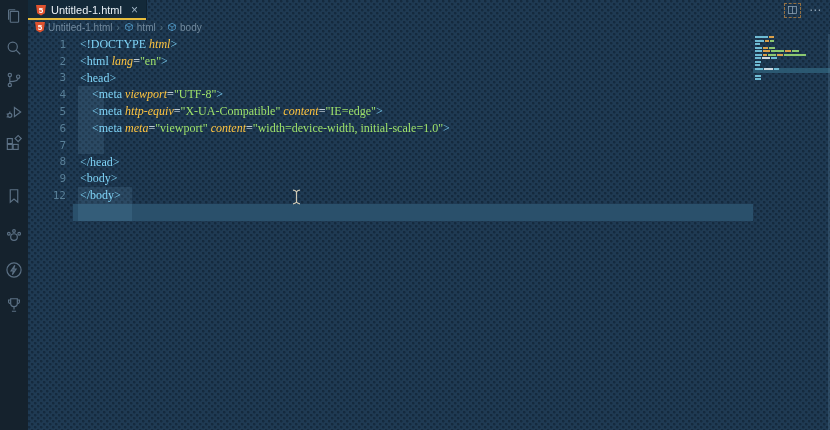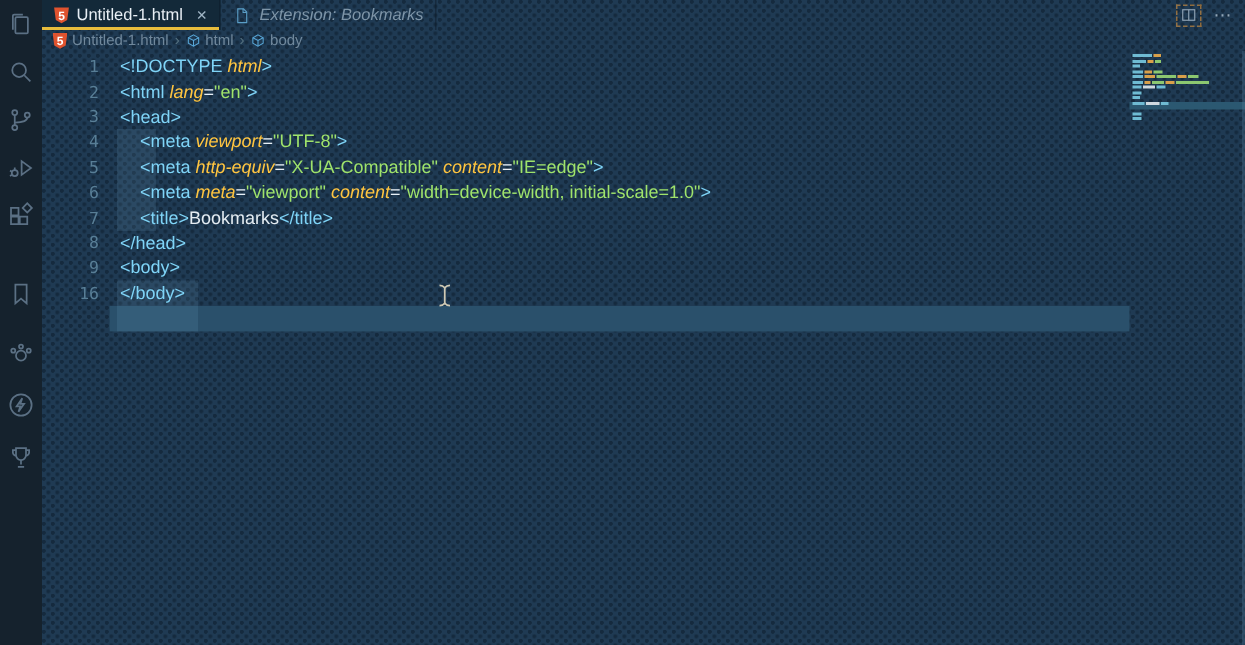--- a/index.html
+++ b/index.html
@@ -93,21 +93,21 @@
   .glyph-cell { width:18px; padding-left:7px; flex:0 0 auto; }
   .glyph-cell svg { width:9px; height:12px; display:block; }
   .lnum {
     width:20px; flex:0 0 auto; text-align:right;
     font-family:"DejaVu Sans Mono","Liberation Mono",monospace;
     font-size:11px; color:#587e96;
   }
   .lnum.current { color:#e2ecf4; }
   .code-cell {
     padding-left:14px; white-space:pre;
-    font-family:Liberation Sans, sans-serif;
+    font-family:Liberation Serif, serif;
     font-size:12px; line-height:16.8px;
   }
   .tk-tag  { color:#7fd4f7; }
   .tk-attr { color:#ffc540; font-style:italic; }
   .tk-str  { color:#9fe36b; }
   .tk-punc { color:#e8f0f6; }
   .tk-text { color:#e4ecf2; }
 
   
   .minimap { position:absolute; top:0; right:0; width:77px; height:84px; cursor:pointer; }
@@ -189,29 +189,20 @@
     </div>
   </div>
 
 <div class="main dotted">
 
   <div class="tab-bar" id="tab-bar">
     <div class="tab active">
         <span class="html5-badge">5</span>
         <span class="tab-title">Untitled-1.html</span>
         <span class="tab-close">×</span>
-      </div>
-      <div class="tab italic-title">
-        <span class="file-icon">
-          <svg viewBox="0 0 24 24">
-            <path d="M6.5 3.5h7l4 4v13h-11z"></path>
-            <path d="M13 3.5v4.5h4.5"></path>
-          </svg>
-        </span>
-        <span class="tab-title">Extension: Bookmarks</span>
       </div>
       <div class="tab-actions">
       <div class="action-split">
         <svg viewBox="0 0 24 24">
             <rect x="4" y="5" width="16" height="14"></rect>
             <path d="M12 5v14"></path>
           </svg>
       </div>
       <div class="action-more">⋯</div>
     </div>
@@ -275,35 +266,34 @@
           <span class="code-cell"><span class="tk-tag">    &lt;meta </span><span class="tk-attr">http-equiv</span><span class="tk-punc">=</span><span class="tk-str">"X-UA-Compatible"</span><span class="tk-punc"> </span><span class="tk-attr">content</span><span class="tk-punc">=</span><span class="tk-str">"IE=edge"</span><span class="tk-tag">&gt;</span></span>
         </div>
         <div class="line-row">
           <span class="glyph-cell"></span>
           <span class="lnum">6</span>
           <span class="code-cell"><span class="tk-tag">    &lt;meta </span><span class="tk-attr">meta</span><span class="tk-punc">=</span><span class="tk-str">"viewport"</span><span class="tk-punc"> </span><span class="tk-attr">content</span><span class="tk-punc">=</span><span class="tk-str">"width=device-width, initial-scale=1.0"</span><span class="tk-tag">&gt;</span></span>
         </div>
         <div class="line-row">
           <span class="glyph-cell"></span>
           <span class="lnum">7</span>
-          <span class="code-cell"><span class="tk-tag">    &lt;title&gt;</span><span class="tk-text">Bookmarks</span><span class="tk-tag">&lt;/title&gt;</span></span>
         </div>
         <div class="line-row">
           <span class="glyph-cell"></span>
           <span class="lnum">8</span>
           <span class="code-cell"><span class="tk-tag">&lt;/head&gt;</span></span>
         </div>
         <div class="line-row">
           <span class="glyph-cell"></span>
           <span class="lnum">9</span>
           <span class="code-cell"><span class="tk-tag">&lt;body&gt;</span></span>
         </div>
         <div class="line-row">
           <span class="glyph-cell"></span>
-          <span class="lnum">16</span>
+          <span class="lnum">12</span>
           <span class="code-cell"><span class="tk-tag">&lt;/body&gt;</span></span>
         </div>
       </div>
     <div class="minimap" id="minimap">
       <div class="minimap-band"></div>
     <div class="mm-row" style="top:2px">
           <span class="mm-seg mm-c" style="width:13px"></span>
           <span class="mm-seg mm-o" style="width:5px"></span>
         </div>
         <div class="mm-row" style="top:5.5px">

